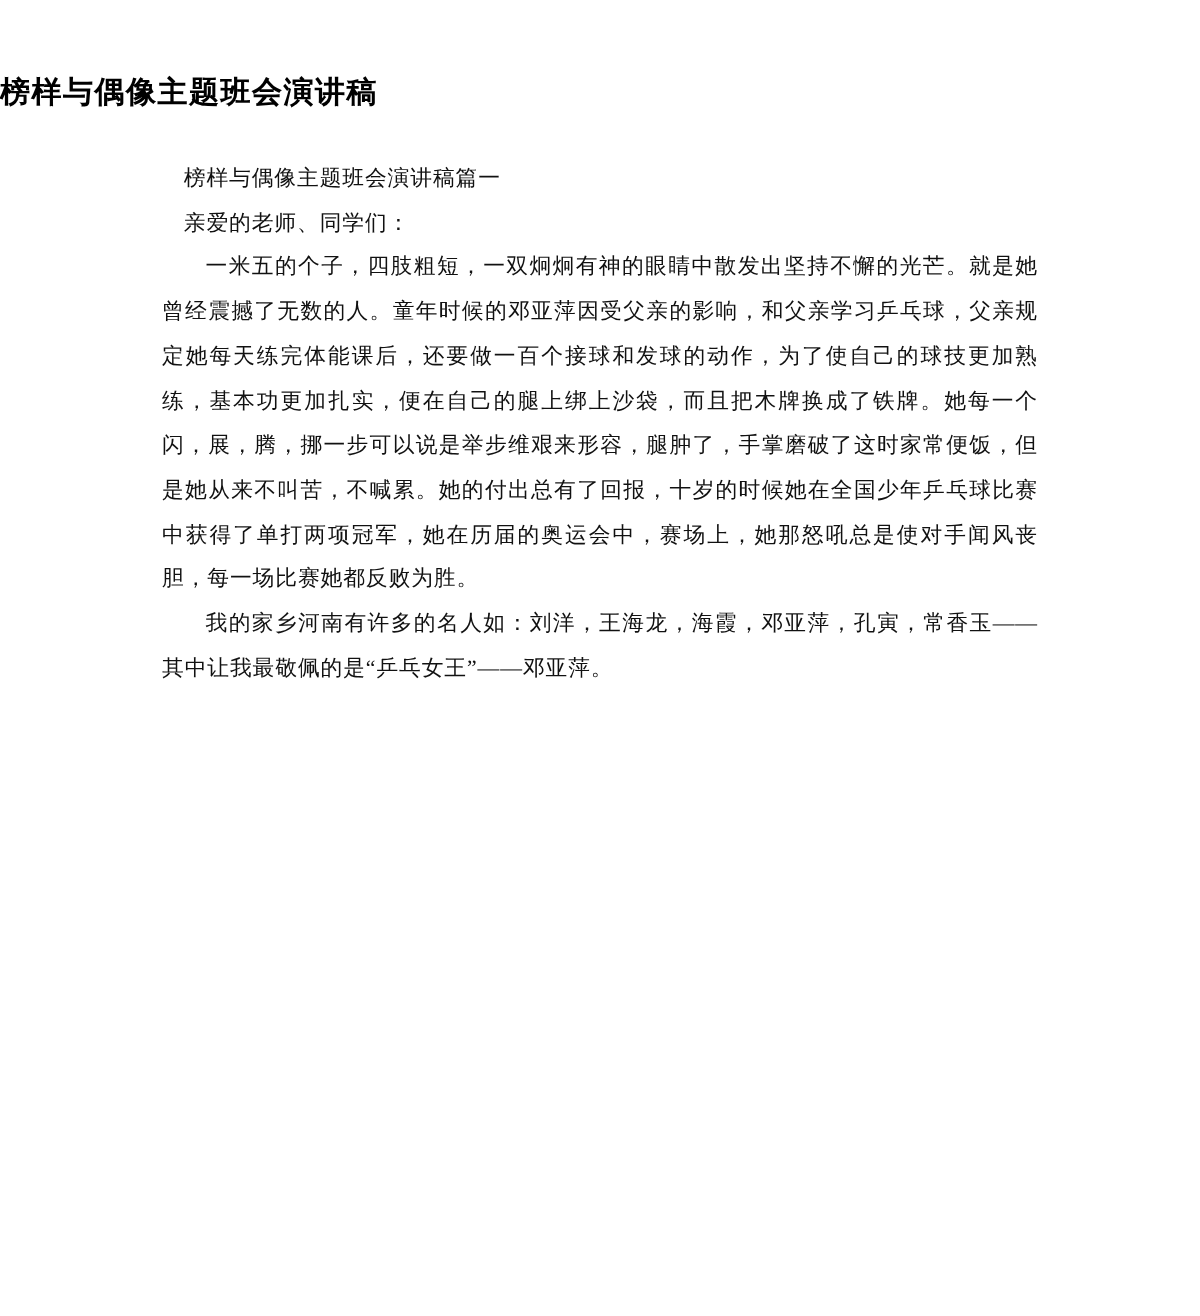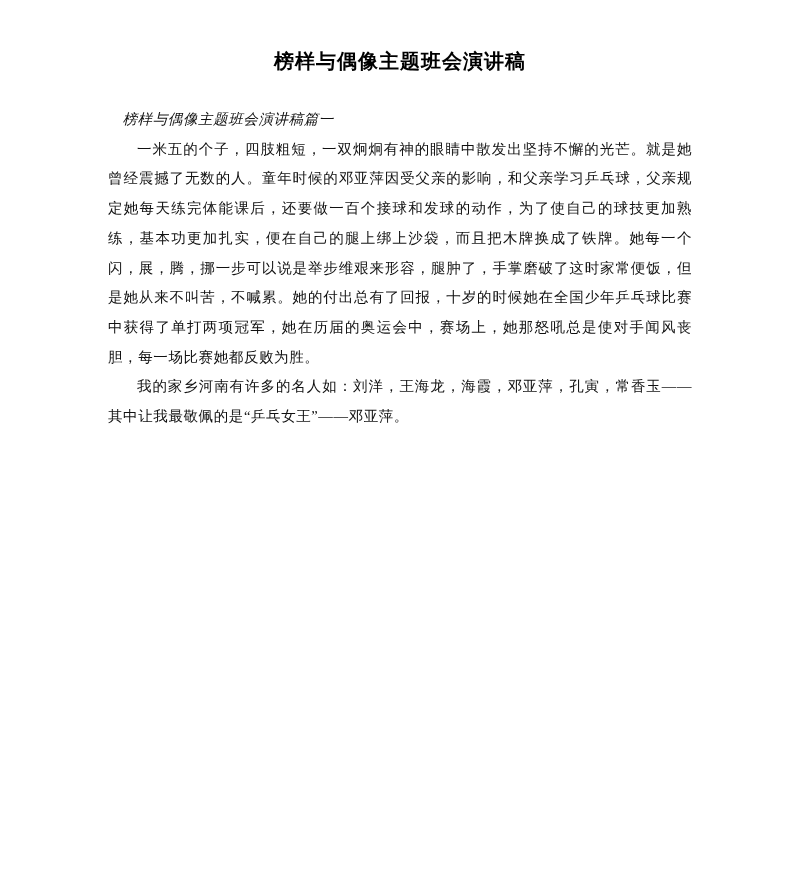--- a/index.html
+++ b/index.html
@@ -16,21 +16,21 @@
   }
   .page {
     position: relative;
     width: 800px;
     height: 877px;
     background: #ffffff;
     box-sizing: border-box;
     padding: 0;
   }
   .doc-title {
-    text-align: center;
+    text-align: left;
     font-family: "Liberation Sans", "DejaVu Sans", sans-serif;
     font-weight: bold;
     font-size: 20px;
     letter-spacing: 1px;
     margin: 0;
     padding-top: 48px;
     color: #000000;
   }
   .body-block {
     padding: 0 108px 0 108px;
@@ -43,37 +43,37 @@
     text-align: justify;
     text-justify: inter-ideograph;
     letter-spacing: 0.6px;
     color: #111111;
   }
   p.indent {
     text-indent: 2em;
   }
   p.sub {
     text-indent: 1em;
-    font-style: italic;
   }
   p.greet {
     text-indent: 1em;
   }
 </style>
 </head>
 <body>
 
 <div class="page">
 
   <h1 class="doc-title">榜样与偶像主题班会演讲稿</h1>
 
   <div class="body-block">
 
     <p class="para sub">榜样与偶像主题班会演讲稿篇一</p>
 
+    <p class="para greet">亲爱的老师、同学们：</p>
 
     <p class="para indent">一米五的个子，四肢粗短，一双炯炯有神的眼睛中散发出坚持不懈的光芒。就是她曾经震撼了无数的人。童年时候的邓亚萍因受父亲的影响，和父亲学习乒乓球，父亲规定她每天练完体能课后，还要做一百个接球和发球的动作，为了使自己的球技更加熟练，基本功更加扎实，便在自己的腿上绑上沙袋，而且把木牌换成了铁牌。她每一个闪，展，腾，挪一步可以说是举步维艰来形容，腿肿了，手掌磨破了这时家常便饭，但是她从来不叫苦，不喊累。她的付出总有了回报，十岁的时候她在全国少年乒乓球比赛中获得了单打两项冠军，她在历届的奥运会中，赛场上，她那怒吼总是使对手闻风丧胆，每一场比赛她都反败为胜。</p>
 
     <p class="para indent">我的家乡河南有许多的名人如：刘洋，王海龙，海霞，邓亚萍，孔寅，常香玉――其中让我最敬佩的是“乒乓女王”――邓亚萍。</p>
 
 
 
   </div>
 </div>
 

